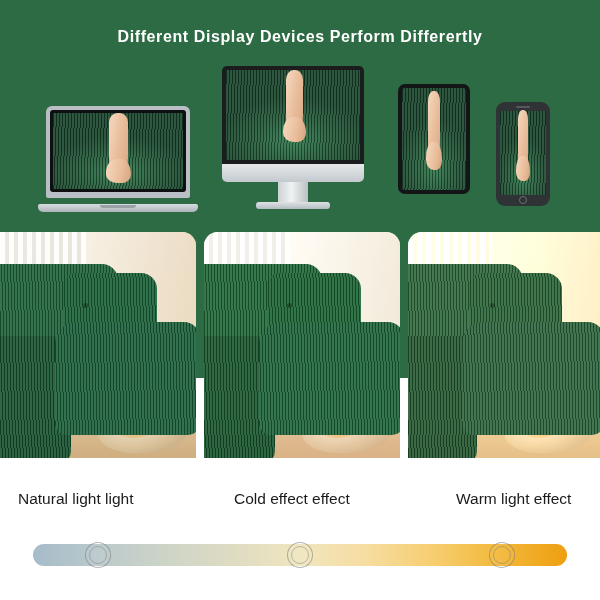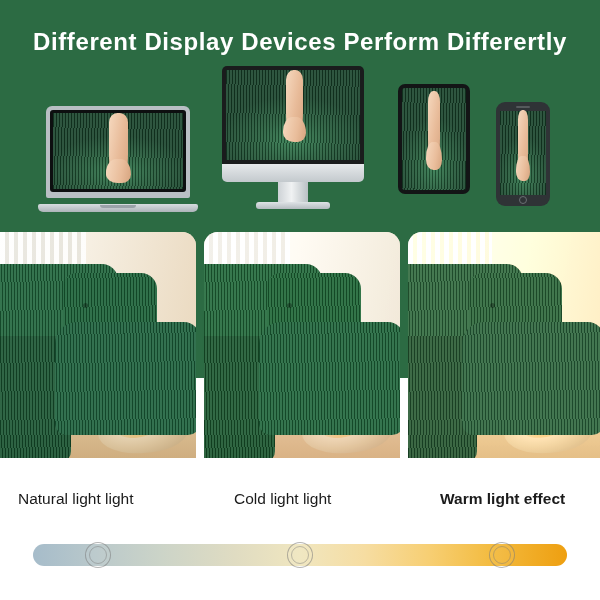--- a/index.html
+++ b/index.html
@@ -23,21 +23,21 @@
     height: 378px;
     background: #2c6b43;
   }
 
   #title {
     position: absolute;
     left: 0; top: 28px;
     width: 600px;
     text-align: center;
     color: #ffffff;
-    font-size: 24px;
+    font-size: 16px;
     font-weight: bold;
     letter-spacing: 0.6px;
     white-space: nowrap;
   }
 
   
   #devices {
     position: absolute;
     left: 0; top: 62px;
     width: 600px;
@@ -260,21 +260,21 @@
   
   .caption {
     position: absolute;
     top: 490px;
     font-size: 15.5px;
     color: #1b1b1b;
     white-space: nowrap;
   }
   #caption-0 { left: 18px; }
   #caption-1 { left: 234px; }
-  #caption-2 { left: 440px; font-weight: bold; }
+  #caption-2 { left: 456px; }
 
   
   #slider {
     position: absolute;
     left: 33px; top: 544px;
     width: 534px; height: 22px;
     border-radius: 11px;
     background: linear-gradient(90deg,
       #a6bcca 0%,
       #bac9cb 12%,
@@ -409,20 +409,20 @@
     <div class="sofa-cushion corduroy">
       <div class="tuft" style="left:22%; top:40%;"></div>
     </div>
     <div class="sofa-ottoman corduroy"></div>
     <div class="sofa-seat corduroy"></div>
     <div class="sofa-arm corduroy"></div>
   </div>
 </div>
 
 <div class="caption" id="caption-0">Natural light light</div>
-<div class="caption" id="caption-1">Cold light light</div>
+<div class="caption" id="caption-1">Cold effect effect</div>
 <div class="caption" id="caption-2">Warm light effect</div>
 
 <div id="slider">
   <div class="handle" id="handle-0"></div>
   <div class="handle" id="handle-1"></div>
   <div class="handle" id="handle-2"></div>
 </div>
 
 </body></html>

